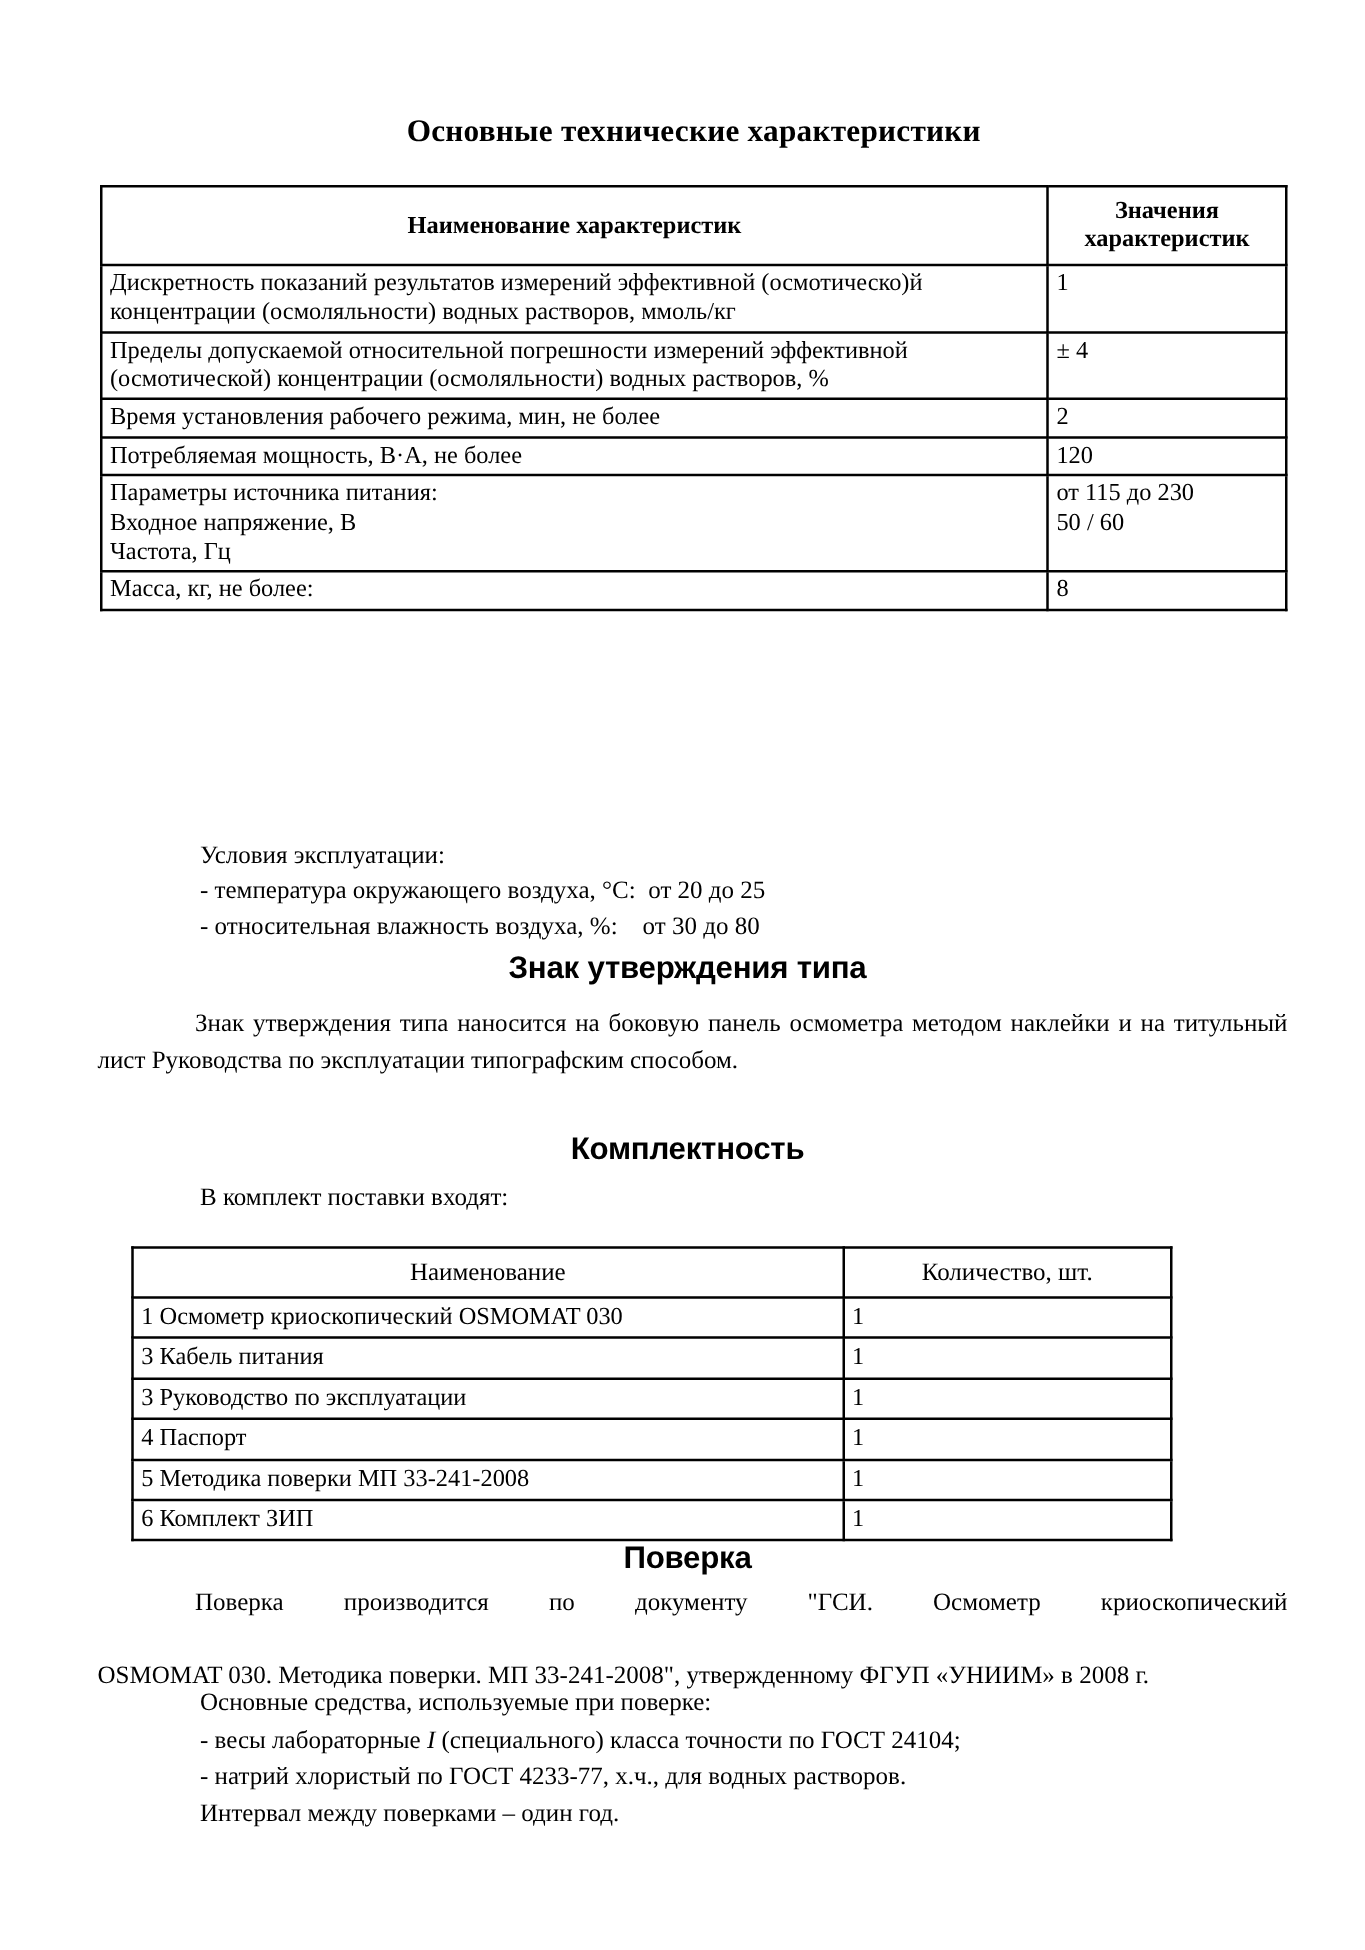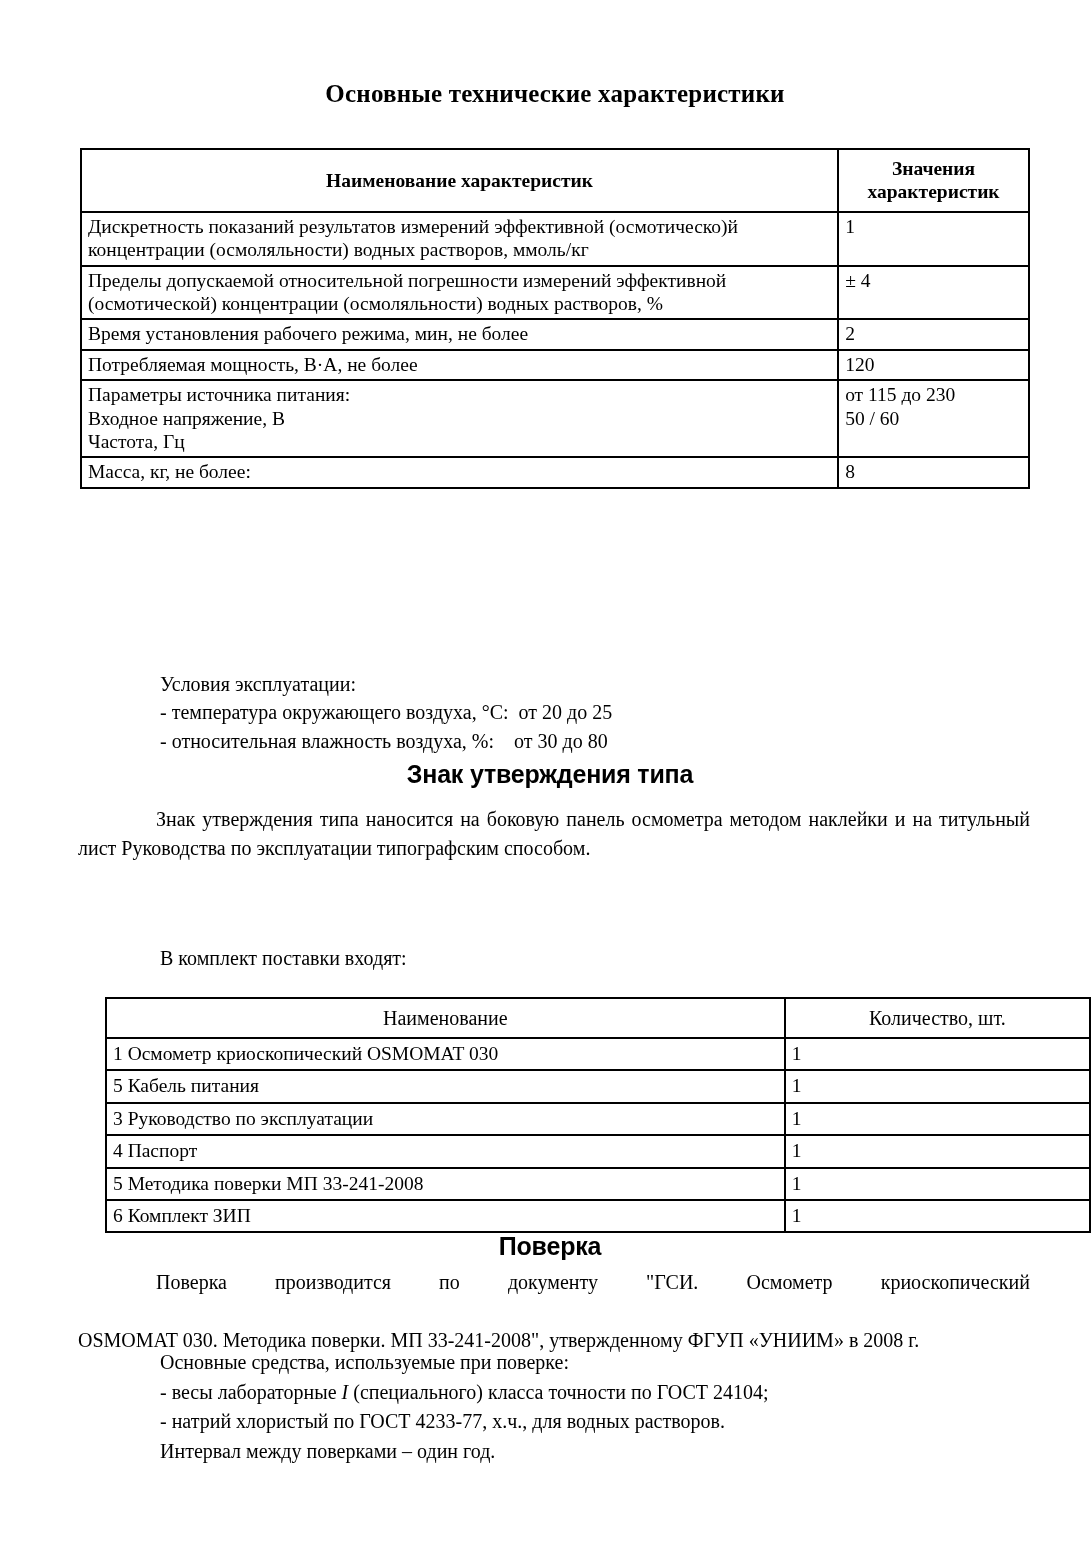--- a/index.html
+++ b/index.html
@@ -22,21 +22,21 @@
     left: 0;
     top: 0;
     width: 1092px;
     height: 1560px;
   }
 
   
   .doc-title {
     position: absolute;
     left: 80px;
-    top: 80px;
+    top: 92px;
     width: 950px;
     text-align: center;
     font-weight: bold;
     font-size: 25px;
     letter-spacing: 0.2px;
   }
   .section-heading {
     position: absolute;
     width: 960px;
     left: 70px;
@@ -89,21 +89,21 @@
     top: 124px;
     width: 950px;
   }
   #specs-table col.c1 { width: 759px; }
   #specs-table col.c2 { width: 191px; }
 
   
   #kit-table {
     left: 105px;
     top: 973px;
-    width: 986px;
+    width: 833px;
     font-size: 19.5px;
     padding-left: 44px;
   }
   #kit-table col.k1 { width: 638px; }
   #kit-table col.k2 { width: 287px; }
   #kit-table td { padding-top: 3px; padding-bottom: 4px; }
   #kit-table th { font-weight: normal; font-size: 20px; }
 
   
   .textblock {
@@ -210,40 +210,41 @@
 
   <div class="textblock" id="conditions">
     <div>Условия эксплуатации:</div>
     <div class="line">- температура окружающего воздуха, °С:  от 20 до 25</div>
     <div class="line">- относительная влажность воздуха, %:    от 30 до 80</div>
   </div>
 
   <div class="section-heading" id="heading-mark">Знак утверждения типа</div>
   <div class="textblock" id="mark-para">Знак утверждения типа наносится на боковую панель осмометра методом наклейки и на титульный лист Руководства по эксплуатации типографским способом.</div>
 
+  <div class="section-heading" id="heading-kit">Комплектность</div>
   <div class="textblock" id="kit-intro">В комплект поставки входят:</div>
 
   <table id="kit-table" class="doc-table">
     <colgroup>
         <col class="k1">
         <col class="k2">
       </colgroup>
     <thead>
       <tr>
         <th class="val">Наименование</th>
         <th class="val">Количество, шт.</th>
       </tr>
     </thead>
     <tbody>
       <tr>
         <td>1 Осмометр криоскопический OSMOMAT 030</td>
         <td class="val">1</td>
       </tr>
       <tr>
-        <td>5 Кабель питания</td>
+        <td>3 Кабель питания</td>
         <td class="val">1</td>
       </tr>
       <tr>
         <td>3 Руководство по эксплуатации</td>
         <td class="val">1</td>
       </tr>
       <tr>
         <td>4 Паспорт</td>
         <td class="val">1</td>
       </tr>

